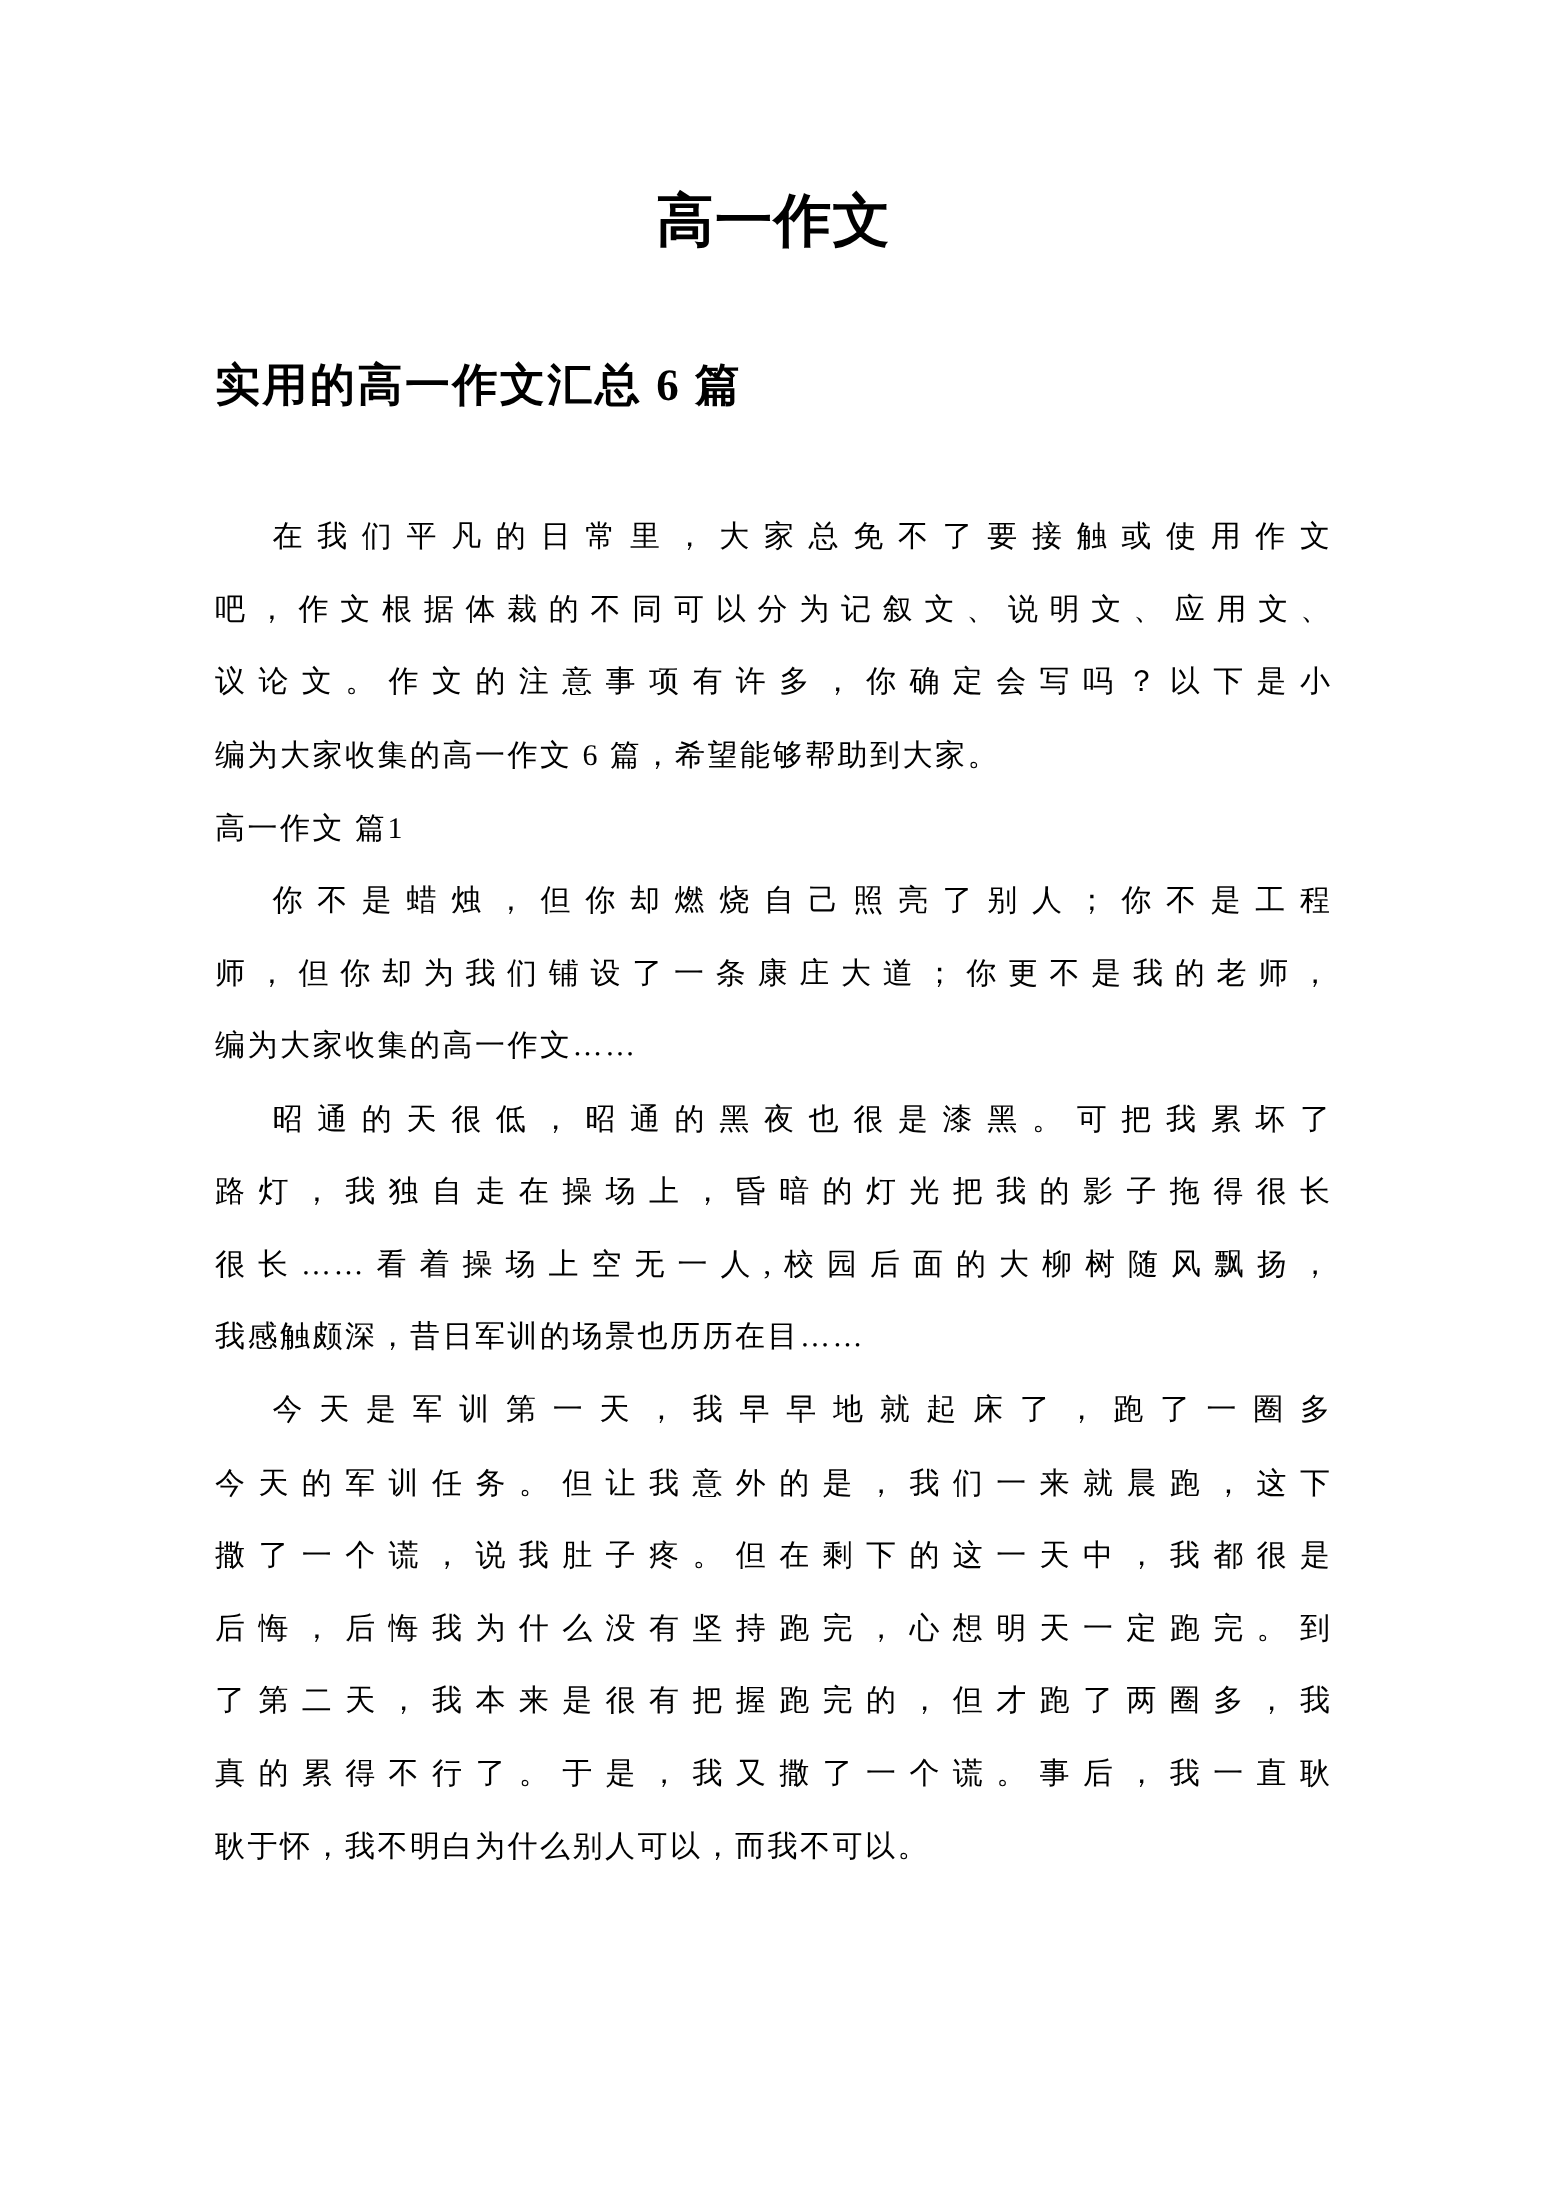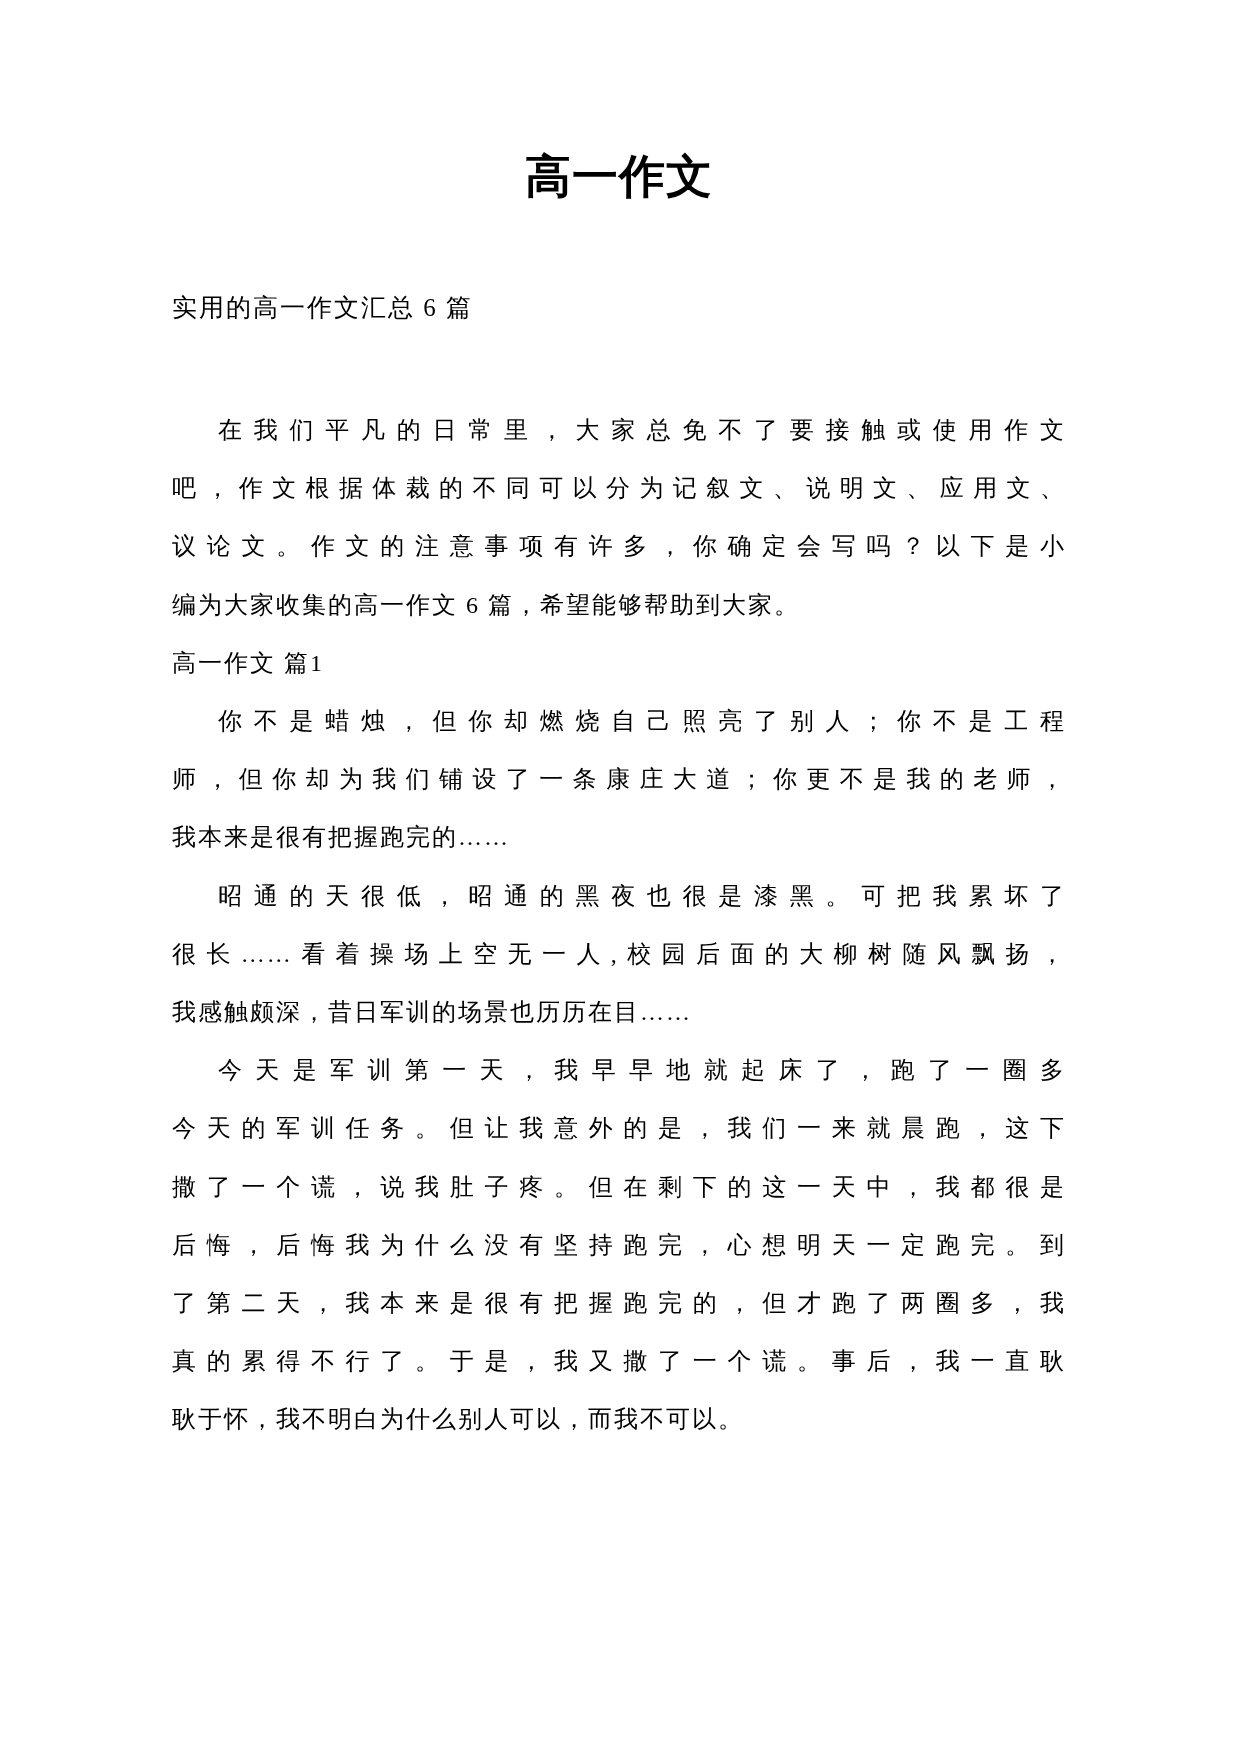--- a/index.html
+++ b/index.html
@@ -16,24 +16,24 @@
   }
   .doc-title {
     font-size: 46px;
     line-height: 58px;
     font-weight: bold;
     text-align: center;
     letter-spacing: 1px;
   }
   .doc-subtitle {
     margin-top: 73px;
-    font-size: 25px;
+    font-size: 36px;
     line-height: 58px;
     letter-spacing: 2px;
-    font-weight: normal;
+    font-weight: bold;
   }
   .doc-body { margin-top: 64px; }
   .line {
     font-size: 24px;
     line-height: 58.2px;
     letter-spacing: 2px;
     text-align: justify;
     text-justify: inter-character;
     white-space: normal;
   }
@@ -59,25 +59,26 @@
       <div class="line plain">编为大家收集的高一作文 6 篇，希望能够帮助到大家。</div>
     </div>
 
     <div class="paragraph">
       <div class="line plain">高一作文 篇1</div>
     </div>
 
     <div class="paragraph">
       <div class="line indent fill">你不是蜡烛，但你却燃烧自己照亮了别人；你不是工程</div>
       <div class="line fill">师，但你却为我们铺设了一条康庄大道；你更不是我的老师，</div>
-      <div class="line plain">我本来是很有把握跑完的……</div>
+      <div class="line plain">编为大家收集的高一作文……</div>
     </div>
 
     <div class="paragraph">
       <div class="line indent fill">昭通的天很低，昭通的黑夜也很是漆黑。可把我累坏了</div>
+      <div class="line fill">路灯，我独自走在操场上，昏暗的灯光把我的影子拖得很长</div>
       <div class="line fill">很长……看着操场上空无一人,校园后面的大柳树随风飘扬，</div>
       <div class="line plain">我感触颇深，昔日军训的场景也历历在目……</div>
     </div>
 
     <div class="paragraph">
       <div class="line indent fill">今天是军训第一天，我早早地就起床了，跑了一圈多</div>
       <div class="line fill">今天的军训任务。但让我意外的是，我们一来就晨跑，这下</div>
       <div class="line fill">撒了一个谎，说我肚子疼。但在剩下的这一天中，我都很是</div>
       <div class="line fill">后悔，后悔我为什么没有坚持跑完，心想明天一定跑完。到</div>
       <div class="line fill">了第二天，我本来是很有把握跑完的，但才跑了两圈多，我</div>

